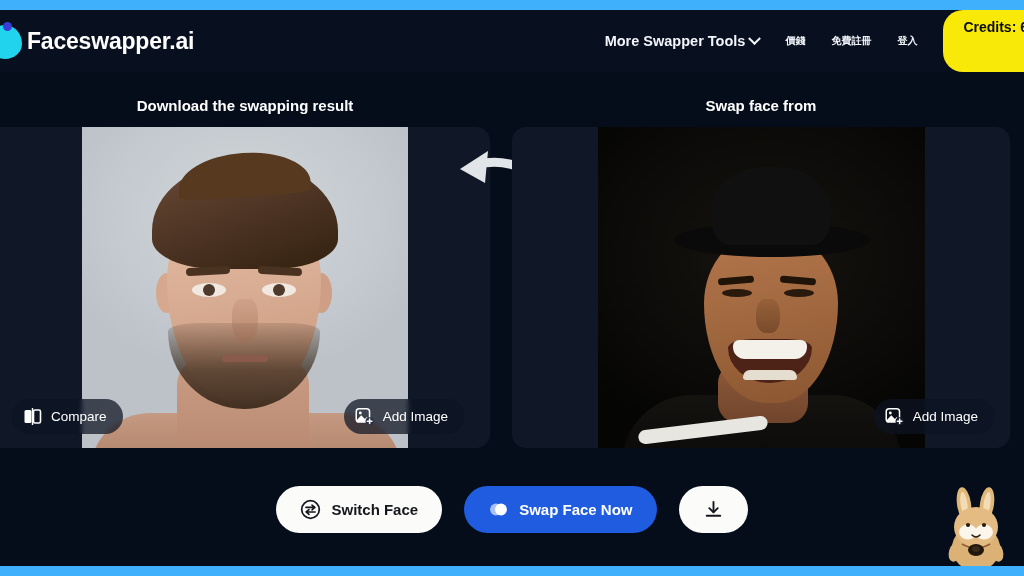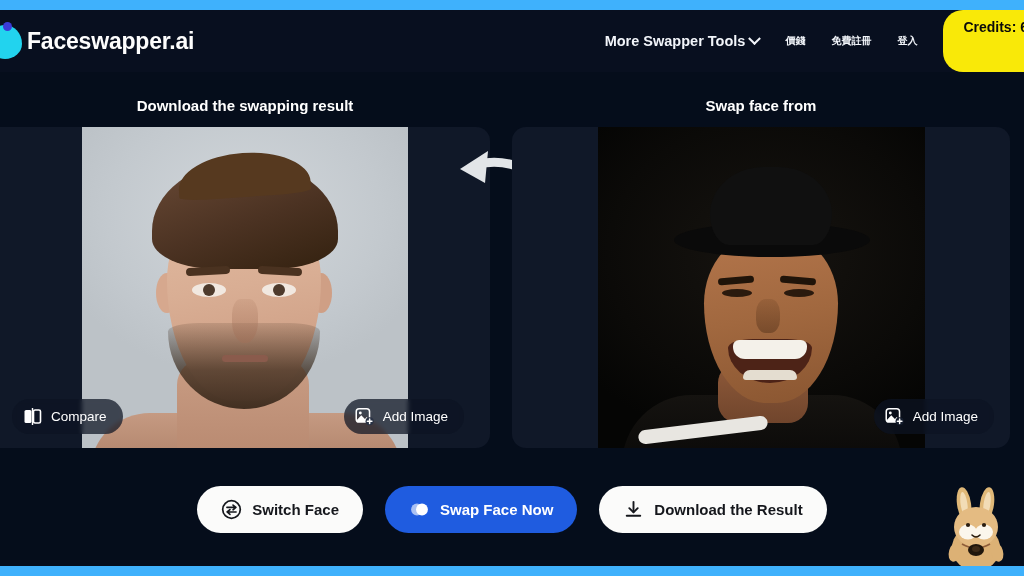--- a/index.html
+++ b/index.html
@@ -337,21 +337,20 @@
     </div>
 
     <div class="btn light">
       <span>
         <svg width="21" height="21" viewBox="0 0 22 22">
           <path d="M11 3 V13.4" stroke="#15171c" stroke-width="2" stroke-linecap="round"></path>
           <path d="M6.6 9.6 L11 14 L15.4 9.6" stroke="#15171c" stroke-width="2" fill="none" stroke-linecap="round" stroke-linejoin="round"></path>
           <path d="M4 17.6 H18" stroke="#15171c" stroke-width="2.2" stroke-linecap="round"></path>
         </svg>
       </span>
-      <span>Download the Result</span>
     </div>
   </div>
 
   <div class="mascot">
     <svg width="78" height="82" viewBox="0 0 78 82">
       <ellipse cx="26" cy="18" rx="7" ry="17" fill="#e0b878" transform="rotate(-8 26 18)"></ellipse>
       <ellipse cx="26" cy="18" rx="3.4" ry="12" fill="#f2dcb6" transform="rotate(-8 26 18)"></ellipse>
       <ellipse cx="49" cy="18" rx="7" ry="17" fill="#e0b878" transform="rotate(8 49 18)"></ellipse>
       <ellipse cx="49" cy="18" rx="3.4" ry="12" fill="#f2dcb6" transform="rotate(8 49 18)"></ellipse>
       <ellipse cx="38" cy="62" rx="24" ry="23" fill="#dcb175"></ellipse>

